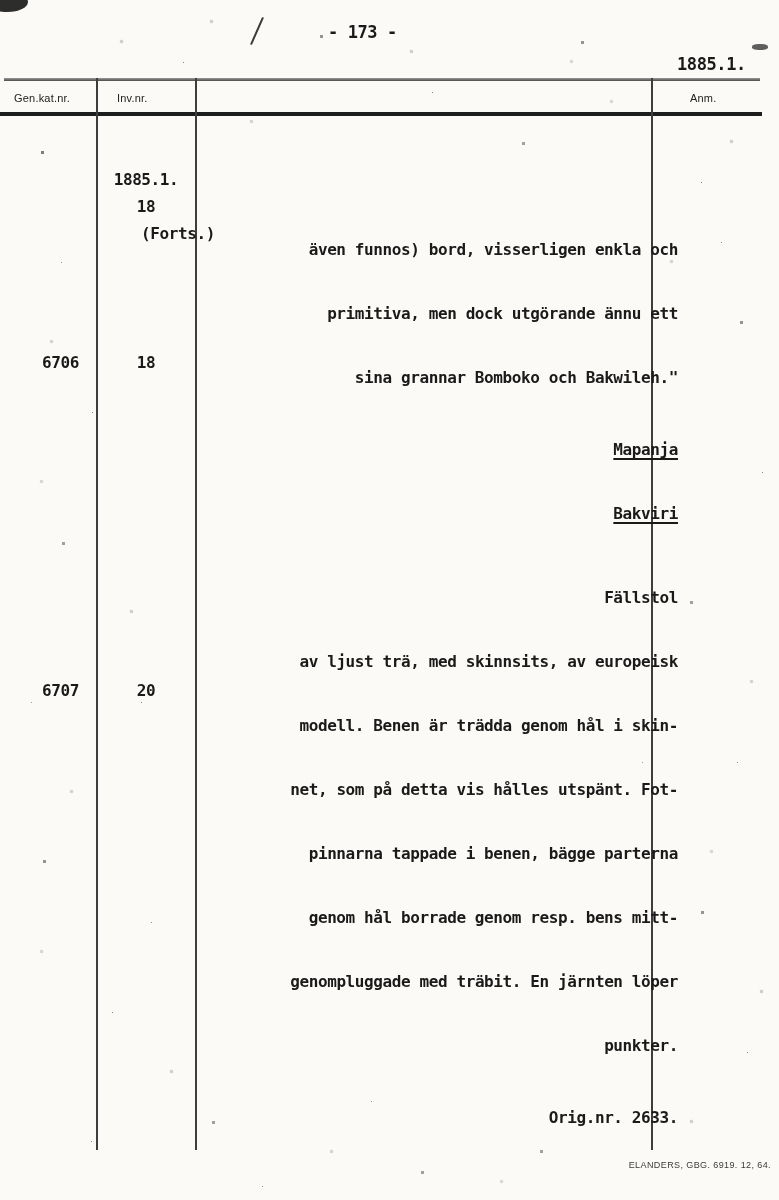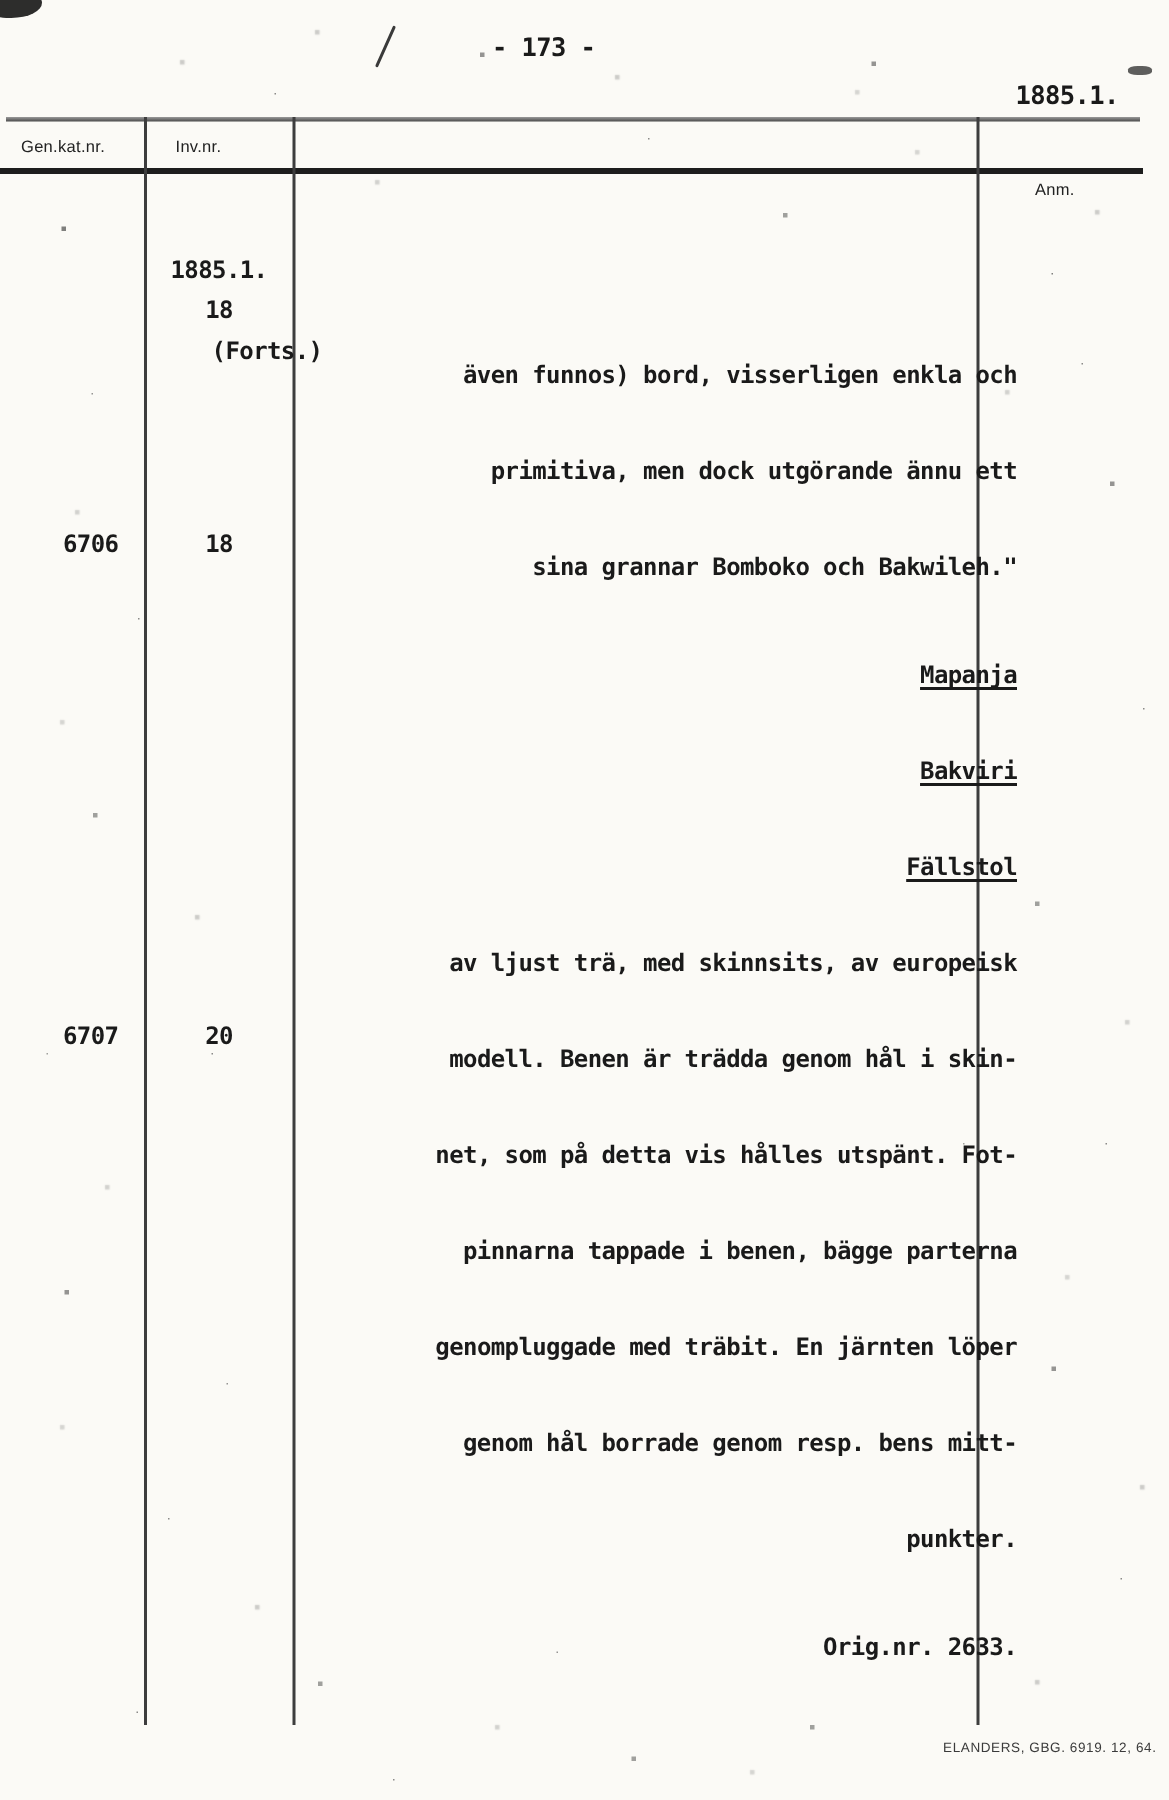--- a/index.html
+++ b/index.html
@@ -53,21 +53,21 @@
   .rule-v{position:absolute;top:78px;height:1072px;width:2px;background:#3d3d3d;}
   #vline-1{left:96px;}
   #vline-2{left:195px;}
   #vline-3{left:651px;}
   .colhead{position:absolute;top:92px;font-family:"Liberation Sans", sans-serif;font-size:11px;color:#222;letter-spacing:.2px;}
   
   .main-col{position:absolute;left:218px;top:199px;width:460px;}
   .ln{height:26px;line-height:26px;text-align:right;}
   .indent{padding-left:30px;}
   .attr{padding-left:288px;text-decoration:underline;text-underline-offset:3px;text-decoration-thickness:2px;}
-  .head{text-decoration:underline;text-underline-offset:3px;text-decoration-thickness:2px;}
+  .head{text-underline-offset:3px;text-decoration-thickness:2px;margin-top:20px;}
   .gap8{margin-top:8px;}
   
   .genkat{position:absolute;left:10px;width:80px;font-size:16px;margin-left:32px;}
   .invnr{position:absolute;left:96px;width:100px;text-align:center;font-size:16px;}
   .printer-mark{position:absolute;right:8px;top:1160px;font-family:"Liberation Sans", sans-serif;font-size:9px;color:#3b3b3b;letter-spacing:.4px;}
 </style>
 </head>
 <body>
 
 <div class="speck-layer" id="specksA"></div>
@@ -80,21 +80,21 @@
 <div class="abs tw colref">1885.1.</div>
 
 <div class="rule-h" id="rule-top"></div>
 <div class="rule-h" id="rule-head-bottom"></div>
 <div class="rule-v" id="vline-1"></div>
 <div class="rule-v" id="vline-2"></div>
 <div class="rule-v" id="vline-3"></div>
 
 <div class="colhead" style="left:14px;">Gen.kat.nr.</div>
 <div class="colhead" style="left:117px;">Inv.nr.</div>
-<div class="colhead" style="left:690px;margin-top:29px;">Anm.</div>
+<div class="colhead" style="left:690px;">Anm.</div>
 
 <div class="genkat tw" style="top:353px;">6706</div>
 <div class="genkat tw" style="top:681px;">6707</div>
 
 <div class="invnr tw" style="top:170px;">1885.1.</div>
 <div class="invnr tw" style="top:197px;">18</div>
 <div class="invnr tw" style="top:224px;padding-left:32px;">(Forts.)</div>
 <div class="invnr tw" style="top:353px;">18</div>
 <div class="invnr tw" style="top:681px;">20</div>
 
@@ -102,22 +102,22 @@
   <div class="ln indent">även funnos) bord, visserligen enkla och</div>
   <div class="ln indent">primitiva, men dock utgörande ännu ett</div>
   <div class="ln indent">sina grannar Bomboko och Bakwileh."</div>
   <div class="ln attr gap8">Mapanja</div>
   <div class="ln attr">Bakviri</div>
   <div class="ln head">Fällstol</div>
   <div class="ln indent">av ljust trä, med skinnsits, av europeisk</div>
   <div class="ln indent">modell. Benen är trädda genom hål i skin-</div>
   <div class="ln indent">net, som på detta vis hålles utspänt. Fot-</div>
   <div class="ln indent">pinnarna tappade i benen, bägge parterna</div>
+  <div class="ln indent">genom hål borrade genom resp. bens mitt-</div>
   <div class="ln indent">genompluggade med träbit. En järnten löper</div>
-  <div class="ln indent">genom hål borrade genom resp. bens mitt-</div>
   <div class="ln indent">punkter.</div>
   <div class="ln indent gap8">Orig.nr. 2633.</div>
   
   
   
   
   
   
   
   

